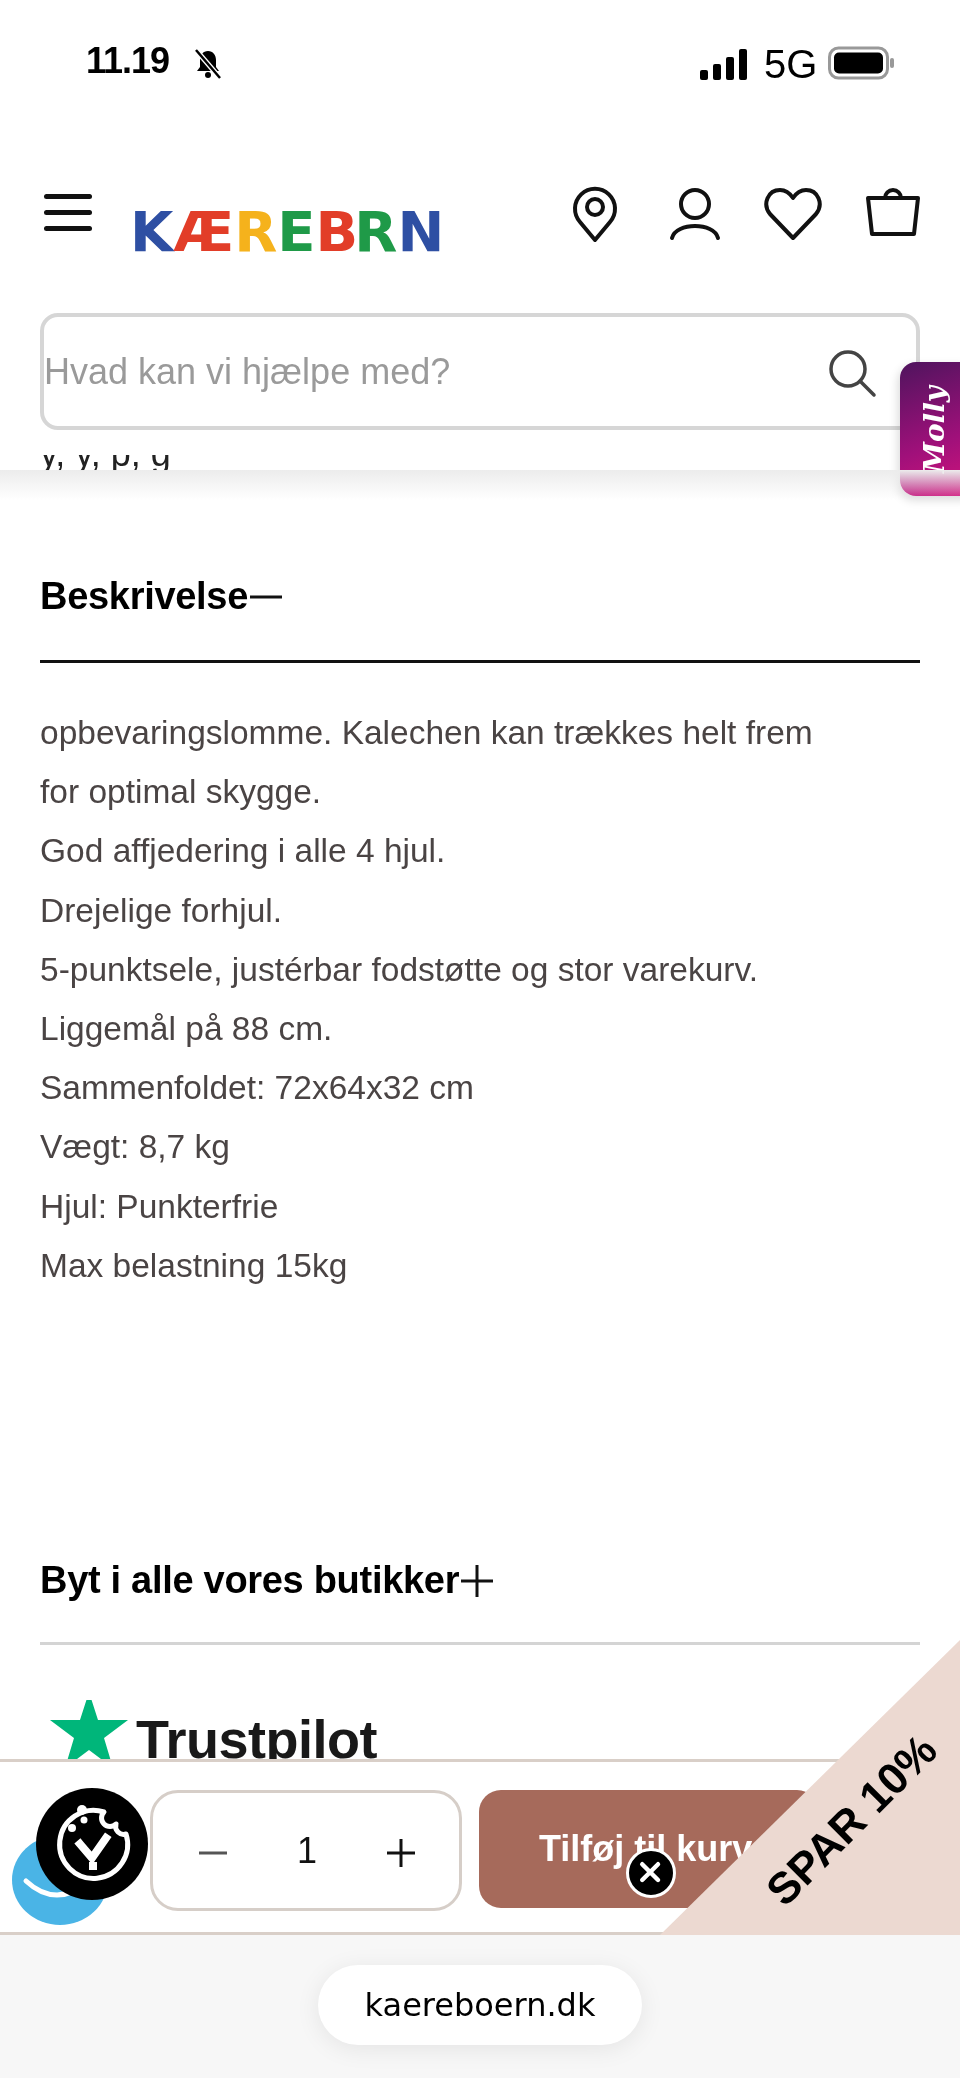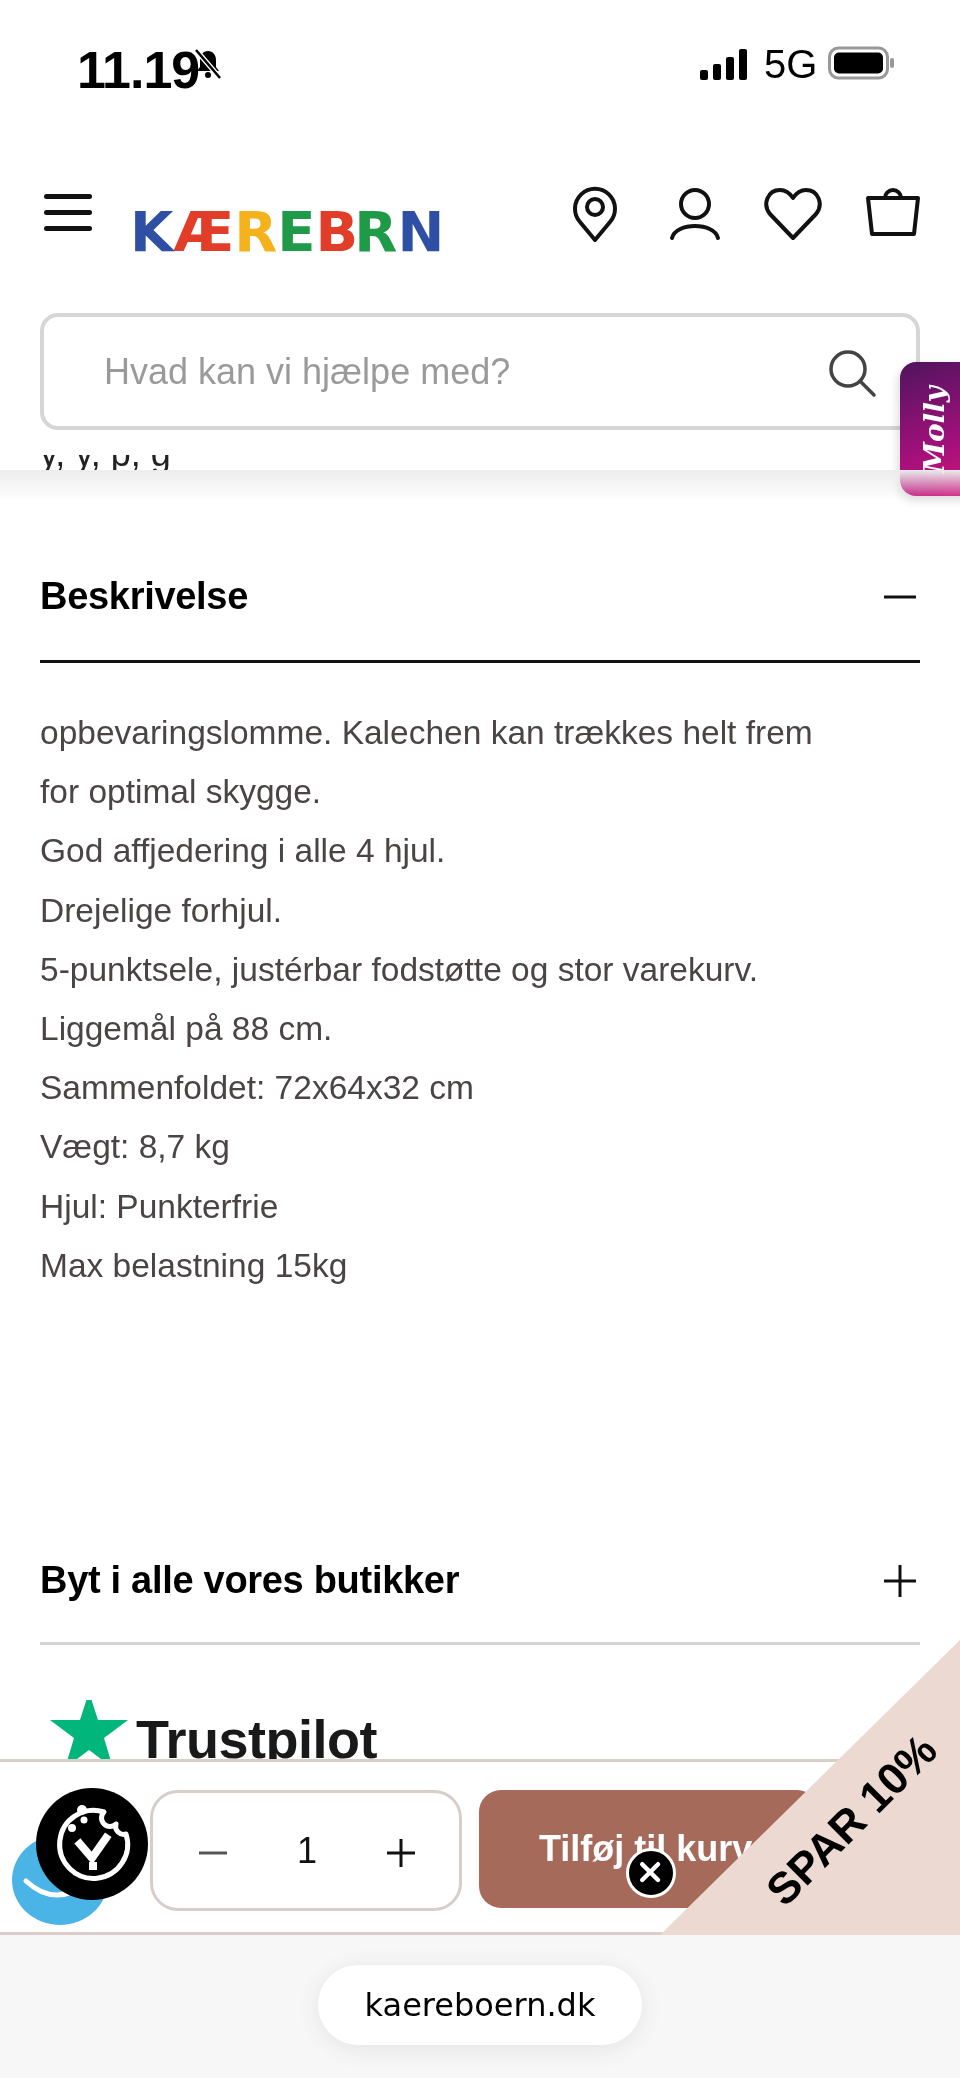--- a/index.html
+++ b/index.html
@@ -1,50 +1,50 @@
 <!DOCTYPE html>
 <html><head>
 <meta charset="utf-8">
 <style>
   * { box-sizing: border-box; margin: 0; padding: 0; }
   html, body { width: 960px; height: 2078px; overflow: hidden; background: #ffffff; }
   body { position: relative; font-family: "Liberation Sans", "DejaVu Sans", sans-serif; color: #111; }
 
   
   .status-bar { position: absolute; top: 0; left: 0; width: 960px; height: 130px; background: #fff; }
-  .status-time { position: absolute; left: 77px; top: 40px; font-size: 52px; font-weight: 700; letter-spacing: -1px; color: #000; }
+  .status-time { position: absolute; left: 86px; top: 40px; font-size: 36px; font-weight: 700; letter-spacing: -1px; color: #000; }
   .status-bell { position: absolute; left: 190px; top: 46px; width: 36px; height: 36px; }
   .status-signal { position: absolute; left: 700px; top: 48px; width: 52px; height: 32px; }
   .status-net { position: absolute; left: 764px; top: 42px; font-size: 40px; font-weight: 400; color: #000; }
   .status-battery { position: absolute; left: 828px; top: 45px; width: 68px; height: 36px; }
 
   
   .header { position: absolute; top: 130px; left: 0; width: 960px; height: 170px; background: #fff; }
   .menu-btn { position: absolute; left: 42px; top: 60px; width: 52px; height: 46px; cursor: pointer; }
   .logo { position: absolute; left: 130px; top: 50px; width: 310px; height: 80px; display: flex; align-items: flex-end; }
   .logo span { font-family: "DejaVu Sans", sans-serif; font-weight: 700; font-size: 56px; line-height: 1; display: inline-block; }
   .header-icon { position: absolute; top: 52px; width: 62px; height: 62px; cursor: pointer; }
 
   
   .search-box { position: absolute; left: 40px; top: 313px; width: 880px; height: 117px; border: 4px solid #d6d6d6; border-radius: 18px; background: #fff; display: flex; align-items: center; }
-  .search-input { border: none; outline: none; background: transparent; font-family: "Liberation Sans", sans-serif; font-size: 36px; color: #14532d; margin-left: 60px; width: 700px; }
+  .search-input { border: none; outline: none; background: transparent; font-family: "Liberation Sans", sans-serif; font-size: 36px; color: #14532d; width: 700px; }
   .search-input::placeholder { color: #9a9a9a; }
   .search-icon { position: absolute; right: 38px; top: 30px; width: 52px; height: 52px; cursor: pointer; }
 
   
   .molly-tab { position: absolute; left: 900px; top: 362px; width: 70px; height: 134px; border-radius: 16px 0 0 16px; background: linear-gradient(160deg, #4f145e 0%, #a0107a 60%, #d4147c 100%); display: flex; align-items: center; justify-content: center; cursor: pointer; box-shadow: -2px 4px 10px rgba(0,0,0,0.15); }
   .molly-tab span { transform: rotate(-90deg); color: #fff; font-family: "DejaVu Serif", serif; font-style: italic; font-weight: 700; font-size: 28px; white-space: nowrap; }
 
   
   .cut-text { position: absolute; left: 40px; top: 455px; width: 840px; height: 16px; overflow: hidden; }
   .cut-text span { position: absolute; top: -22px; font-size: 36px; color: #222; }
   .header-shadow { position: absolute; left: 0; top: 470px; width: 960px; height: 30px; background: linear-gradient(#ececec, rgba(255,255,255,0)); }
 
   
-  .acc-header { position: absolute; left: 40px; width: 880px; display: flex; justify-content: space-between; align-items: center; cursor: pointer; }
+  .acc-header { position: absolute; left: 40px; width: 880px; display: flex; justify-content: flex-start; align-items: center; cursor: pointer; }
   .acc-title { font-family: "Liberation Sans", sans-serif; font-weight: 700; font-size: 38px; color: #000; letter-spacing: -0.3px; }
   .acc-toggle { width: 36px; height: 36px; position: relative; }
   .acc-divider { position: absolute; left: 40px; width: 880px; }
 
   .desc { position: absolute; left: 40px; top: 703px; width: 880px; font-family: "Liberation Sans", sans-serif; font-size: 33.5px; line-height: 59.2px; color: #4a4444; }
   .desc p { margin: 0; }
 
   
   .trustpilot { position: absolute; left: 48px; top: 1700px; height: 70px; width: 400px; overflow: hidden; display: flex; align-items: flex-end; }
   .tp-star { width: 82px; height: 80px; margin-top: 4px; }

